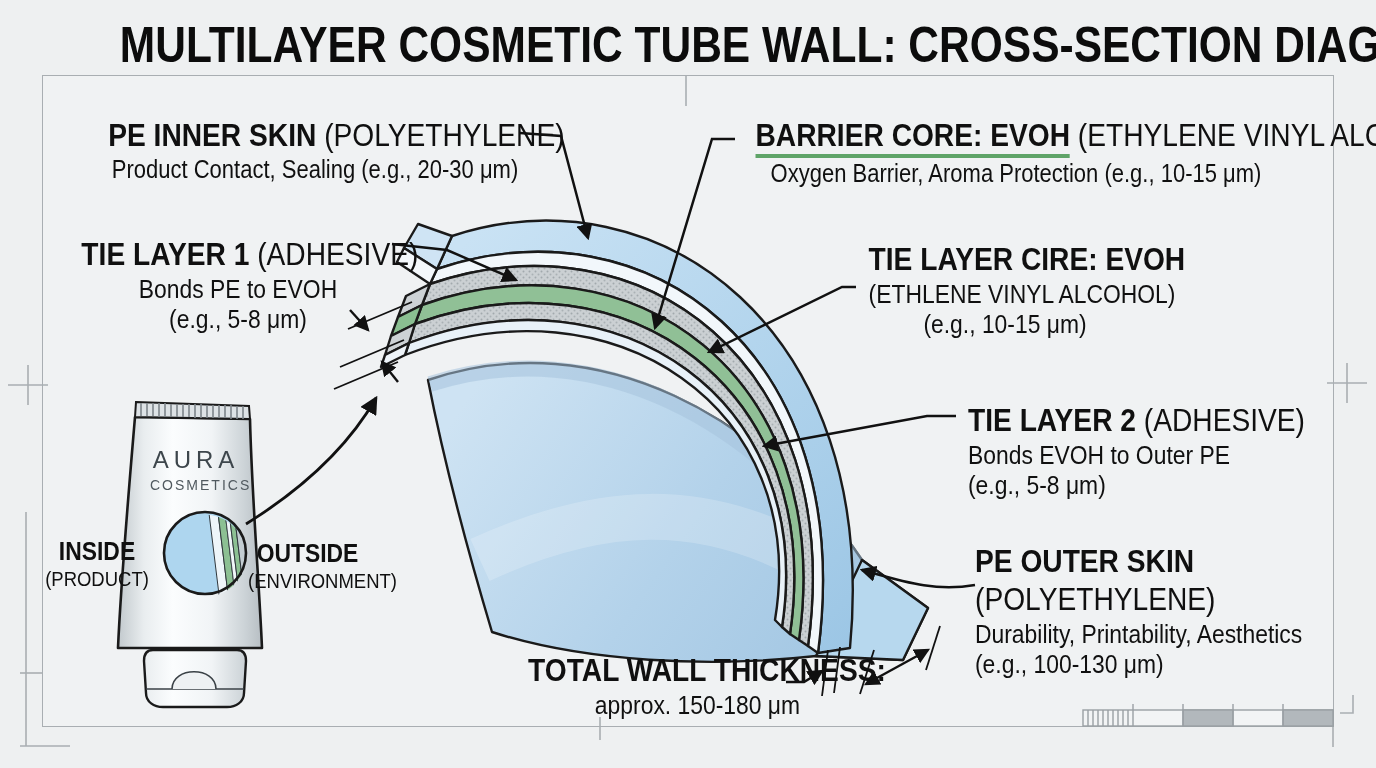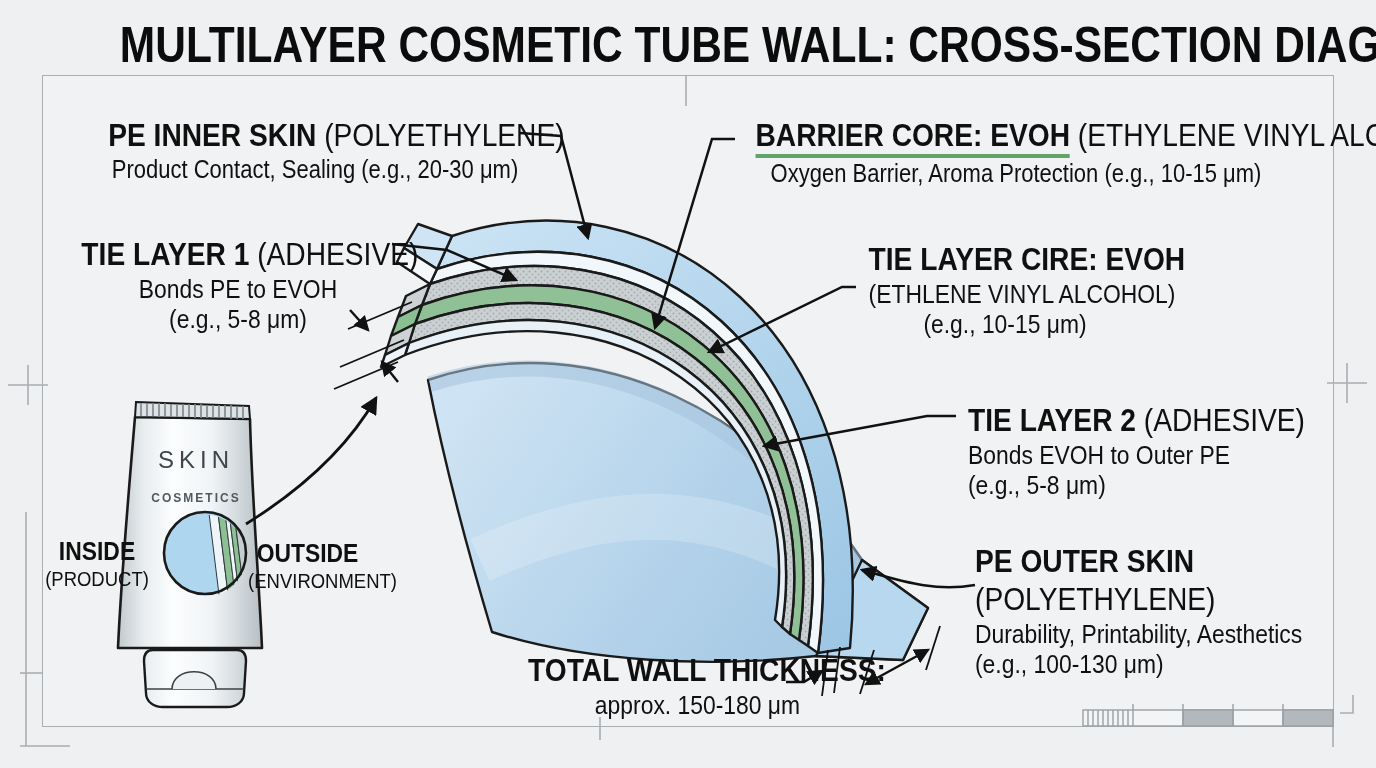--- a/index.html
+++ b/index.html
@@ -14,21 +14,21 @@
   .lbl{position:absolute;line-height:1.18;white-space:nowrap;}
   .lbl.c{text-align:center;transform:scaleX(.88);transform-origin:center top;}
   .lbl.l{text-align:left;transform:scaleX(.88);transform-origin:left top;}
   .l1{font-size:32px;font-weight:bold;}
   .l1 .reg{font-weight:normal;}
   .l2{font-size:25px;font-weight:normal;}
   .l3{font-size:26px;font-weight:normal;}
   .uline{border-bottom:4px solid #5fa468;padding-bottom:1px;}
   .brand{position:absolute;text-align:center;color:#3d464c;}
   .brand .b1{font-size:24px;letter-spacing:5px;display:block;}
-  .brand .b2{font-size:12px;letter-spacing:2px;display:block;color:#50595f;margin-top:17px;font-weight:bold;}
+  .brand .b2{font-size:14px;letter-spacing:2px;display:block;color:#50595f;margin-top:3px;}
   .side{font-weight:bold;font-size:26px;}
   .side-sub{font-size:21px;font-weight:normal;}
 </style>
 </head>
 <body>
 
 <div class="canvas">
 
   <div class="frame"></div>
 
@@ -240,17 +240,17 @@
     <div class="side">INSIDE</div>
     <div class="side-sub">(PRODUCT)</div>
   </div>
 
   <div class="lbl c" style="left:240px;top:538px;width:135px;">
     <div class="side">OUTSIDE</div>
     <div class="side-sub">(ENVIRONMENT)</div>
   </div>
 
   <div class="brand" style="left:150px;top:446px;width:92px;">
-    <span class="b1">SKIN</span>
+    <span class="b1">AURA</span>
     <span class="b2">COSMETICS</span>
   </div>
 
 </div>
 
 </body></html>

